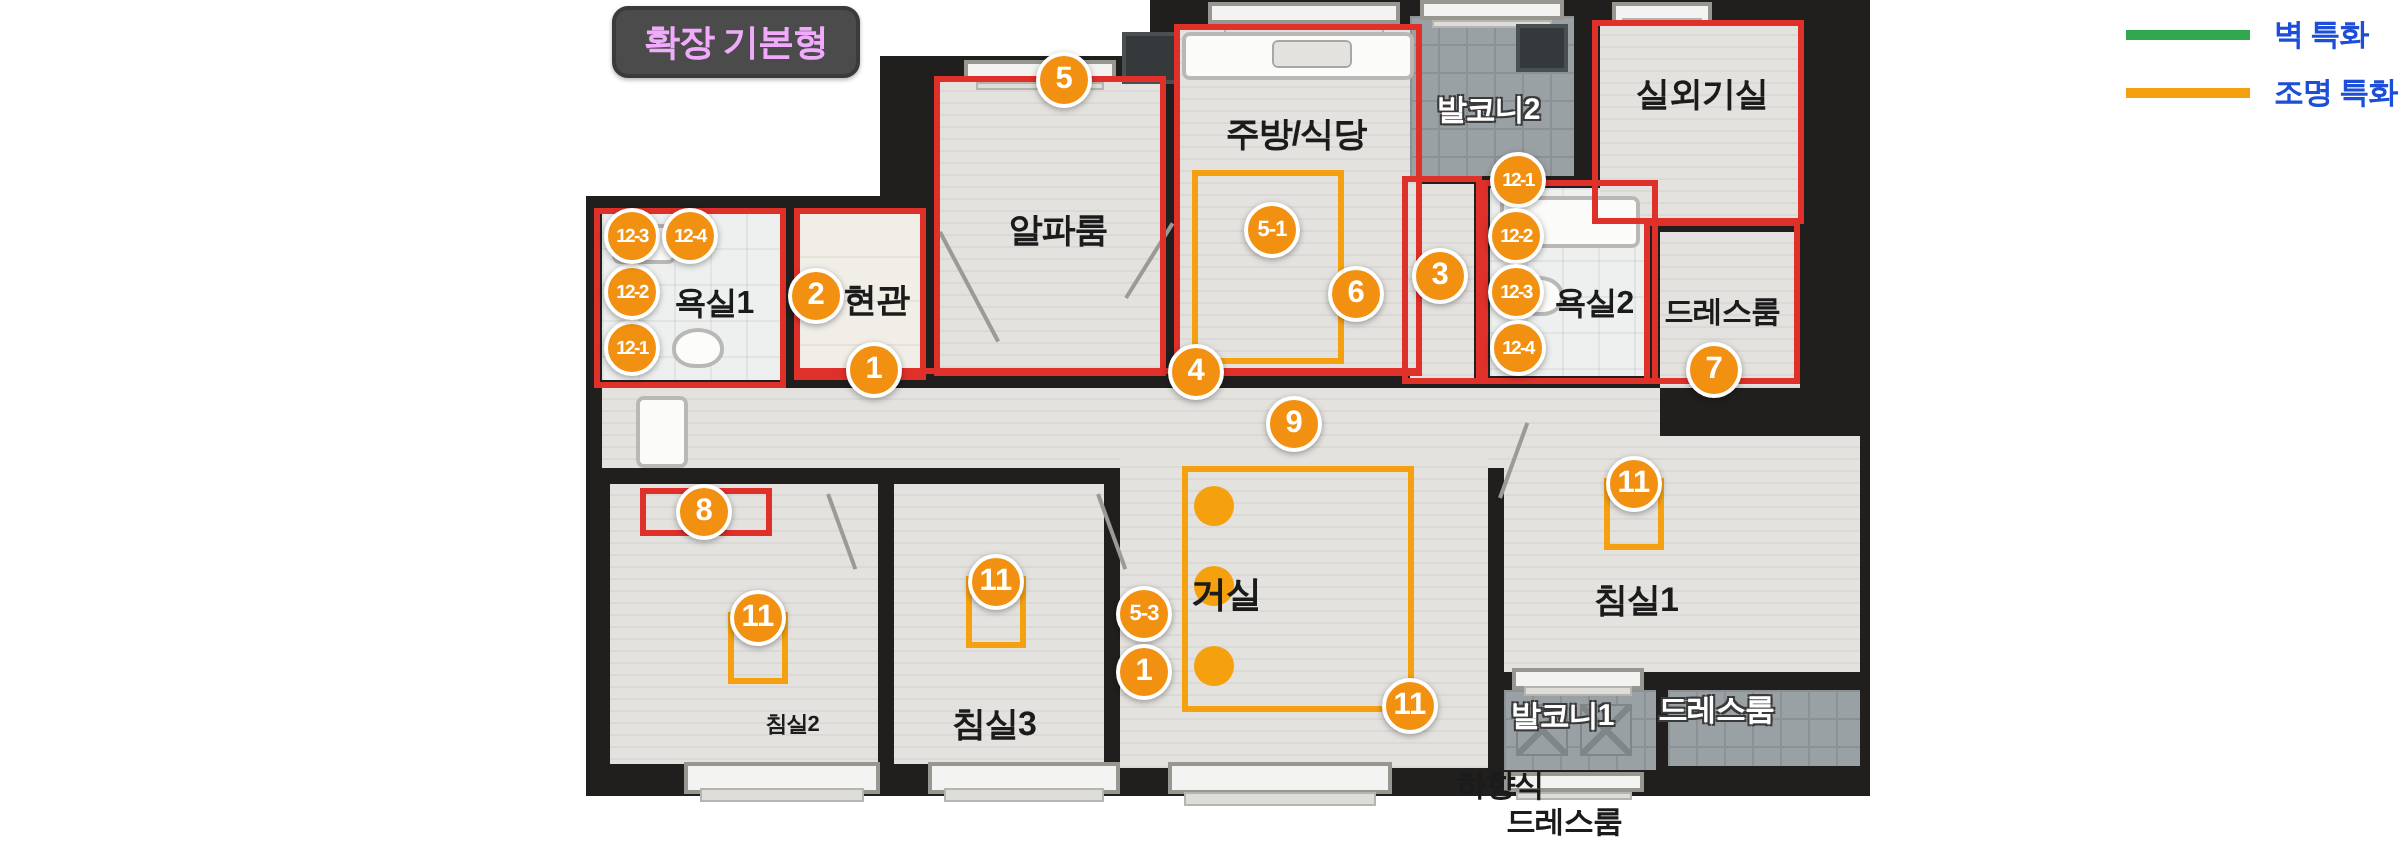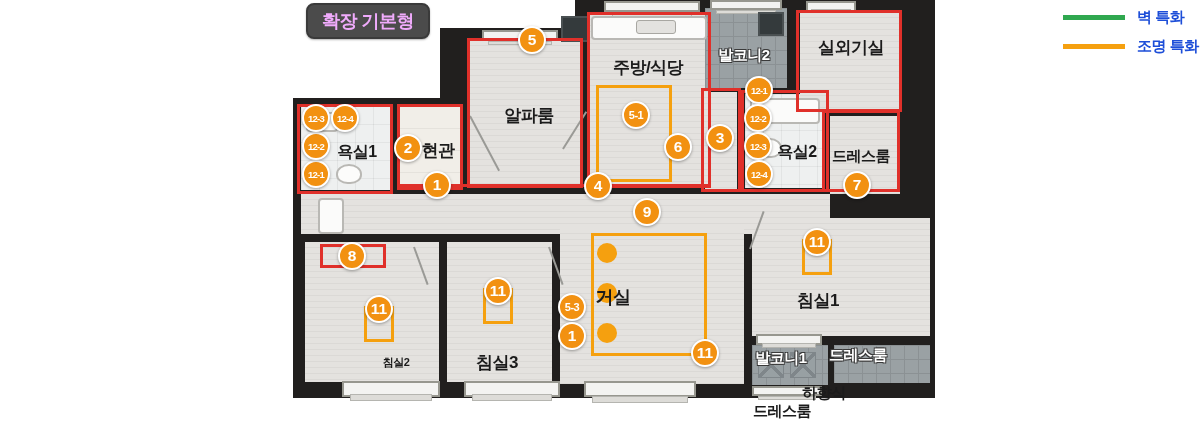--- a/index.html
+++ b/index.html
@@ -127,21 +127,21 @@
     <div class="rlabel light" style="left: 744px; top: 55px; font-size: 15px;">발코니2</div>
     <div class="rlabel dark" style="left: 851px; top: 47px; font-size: 17px;">실외기실</div>
     <div class="rlabel dark" style="left: 797px; top: 152px; font-size: 16px;">욕실2</div>
     <div class="rlabel dark" style="left: 861px; top: 156px; font-size: 15px;">드레스룸</div>
     <div class="rlabel dark" style="left: 613px; top: 297px; font-size: 18px;">거실</div>
     <div class="rlabel dark" style="left: 818px; top: 300px; font-size: 17px;">침실1</div>
     <div class="rlabel dark" style="left: 396px; top: 362px; font-size: 11px;">침실2</div>
     <div class="rlabel dark" style="left: 497px; top: 362px; font-size: 17px;">침실3</div>
     <div class="rlabel light" style="left: 781px; top: 358px; font-size: 15px;">발코니1</div>
     <div class="rlabel light" style="left: 858px; top: 355px; font-size: 15px;">드레스룸</div>
-    <div class="rlabel dark" style="left: 824px; top: 393px; font-size: 15px;">하향식</div>
+    <div class="rlabel dark" style="left: 750px; top: 393px; font-size: 15px;">하향식</div>
     <div class="rlabel dark" style="left: 782px; top: 411px; font-size: 15px;">드레스룸</div>
     <div class="marker" style="left: 437px; top: 185px;">1</div>
     <div class="marker" style="left: 408px; top: 148px;">2</div>
     <div class="marker" style="left: 720px; top: 138px;">3</div>
     <div class="marker" style="left: 598px; top: 186px;">4</div>
     <div class="marker" style="left: 532px; top: 40px;">5</div>
     <div class="marker small" style="left: 636px; top: 115px;">5-1</div>
     <div class="marker" style="left: 678px; top: 147px;">6</div>
     <div class="marker" style="left: 857px; top: 185px;">7</div>
     <div class="marker" style="left: 352px; top: 256px;">8</div>

